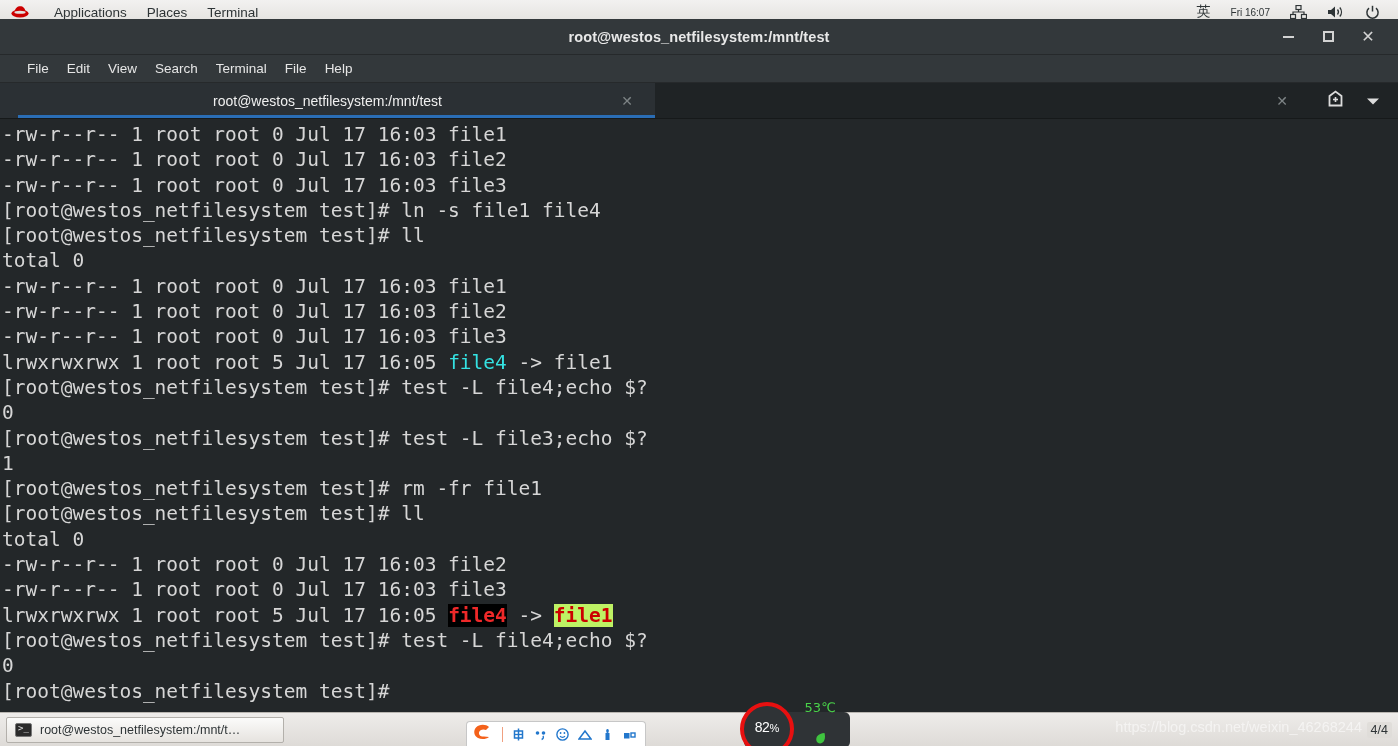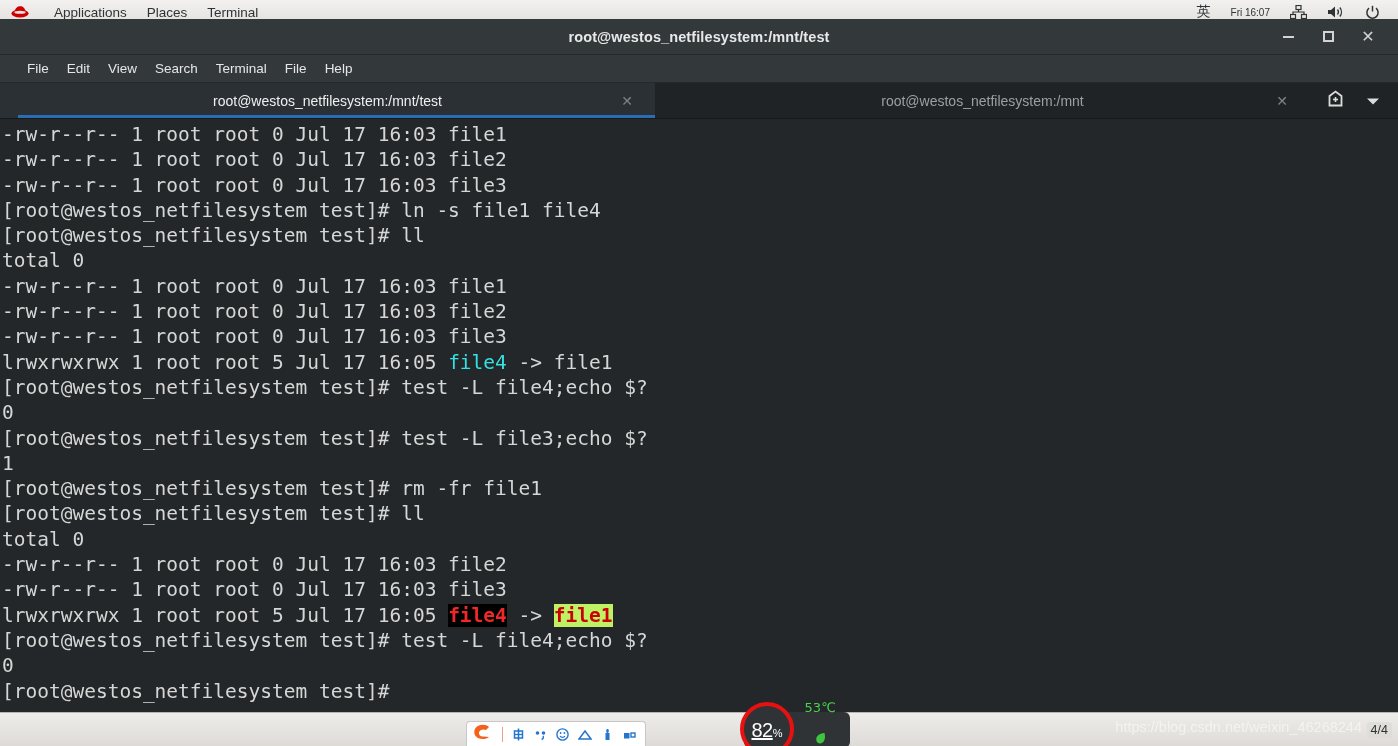--- a/index.html
+++ b/index.html
@@ -173,21 +173,21 @@
     display: flex; align-items: center;
     padding-left: 56px; padding-right: 10px;
   }
   #cpu-gauge {
     position: absolute; left: -4px; top: -10px;
     width: 54px; height: 54px; border-radius: 50%;
     background: #2f3336; border: 4px solid #e81010;
     display: flex; align-items: baseline; justify-content: center;
     color: #ffffff; padding-top: 13px;
   }
-  #cpu-percent-value { font-size: 20px; letter-spacing: -0.5px; text-decoration: underline; }
+  #cpu-percent-value { font-size: 14px; letter-spacing: -0.5px; }
   #cpu-percent-sign { font-size: 11px; }
   #cpu-temp-wrap { display: flex; flex-direction: column; align-items: center; line-height: 1.1; }
   #cpu-temp-row { display: flex; align-items: center; gap: 16px; flex-direction: column; }
   #cpu-temp-value { color: #4ad24a; font-size: 13px; font-family: "DejaVu Sans", sans-serif; }
   #cpu-temp-caption {
     color: #b9bdbf; font-size: 10px;
     font-family: "DejaVu Sans", sans-serif; white-space: nowrap;
   }
 
   
@@ -297,21 +297,20 @@
         <span>Help</span>
       </div>
   </div>
 
   <div id="tab-bar">
     <div class="tab active">
       <span class="tab-label">root@westos_netfilesystem:/mnt/test</span>
       <span class="tab-close">✕</span>
     </div>
     <div class="tab inactive">
-      <span class="tab-label">root@westos_netfilesystem:/mnt</span>
       <span class="tab-close">✕</span>
     </div>
     <div id="tab-actions">
       <div class="tab-action-btn">
         <span>
           <svg width="19" height="17" viewBox="0 0 19 17">
             <path d="M3.5 15.5 V6 L9.5 1.5 L15.5 6 V15.5 Z" fill="none" stroke="#dcdcdc" stroke-width="1.8"></path>
             <line x1="9.5" y1="7" x2="9.5" y2="12" stroke="#dcdcdc" stroke-width="1.6"></line>
             <line x1="7" y1="9.5" x2="12" y2="9.5" stroke="#dcdcdc" stroke-width="1.6"></line>
           </svg>
@@ -324,20 +323,24 @@
           </svg>
         </span>
       </div>
     </div>
   </div>
 
   <div id="terminal-screen"><div class="term-line">-rw-r--r-- 1 root root 0 Jul 17 16:03 file1</div><div class="term-line">-rw-r--r-- 1 root root 0 Jul 17 16:03 file2</div><div class="term-line">-rw-r--r-- 1 root root 0 Jul 17 16:03 file3</div><div class="term-line">[root@westos_netfilesystem test]# ln -s file1 file4</div><div class="term-line">[root@westos_netfilesystem test]# ll</div><div class="term-line">total 0</div><div class="term-line">-rw-r--r-- 1 root root 0 Jul 17 16:03 file1</div><div class="term-line">-rw-r--r-- 1 root root 0 Jul 17 16:03 file2</div><div class="term-line">-rw-r--r-- 1 root root 0 Jul 17 16:03 file3</div><div class="term-line"><span>lrwxrwxrwx 1 root root 5 Jul 17 16:05 </span><span class="c-cyan">file4</span><span> -&gt; file1</span></div><div class="term-line">[root@westos_netfilesystem test]# test -L file4;echo $?</div><div class="term-line">0</div><div class="term-line">[root@westos_netfilesystem test]# test -L file3;echo $?</div><div class="term-line">1</div><div class="term-line">[root@westos_netfilesystem test]# rm -fr file1</div><div class="term-line">[root@westos_netfilesystem test]# ll</div><div class="term-line">total 0</div><div class="term-line">-rw-r--r-- 1 root root 0 Jul 17 16:03 file2</div><div class="term-line">-rw-r--r-- 1 root root 0 Jul 17 16:03 file3</div><div class="term-line"><span>lrwxrwxrwx 1 root root 5 Jul 17 16:05 </span><span class="c-brokenname">file4</span><span> -&gt; </span><span class="c-brokentarget">file1</span></div><div class="term-line">[root@westos_netfilesystem test]# test -L file4;echo $?</div><div class="term-line">0</div><div class="term-line">[root@westos_netfilesystem test]#</div></div>
 </div>
 
 <div id="taskbar">
+  <div id="task-window-button">
+    <span id="term-tb-icon"></span>
+    <span id="task-label">root@westos_netfilesystem:/mnt/t…</span>
+  </div>
 
   <div id="ime-bar">
     <span id="sogou-logo">
       <svg width="22" height="19" viewBox="0 0 22 19">
         <path d="M18 4 C15 1 8 1 5 4.5 C2 8 3 13 7 15 C10 16.5 15 16.5 18 14 L13 13.5 C10 14 7.5 12 8 9.5 C8.5 7 12 5.5 15 7 Z" fill="#f4611a"></path>
       </svg>
     </span>
     <span class="ime-sep"></span>
     <span class="ime-icon">
       <svg width="13" height="13" viewBox="0 0 13 13">

